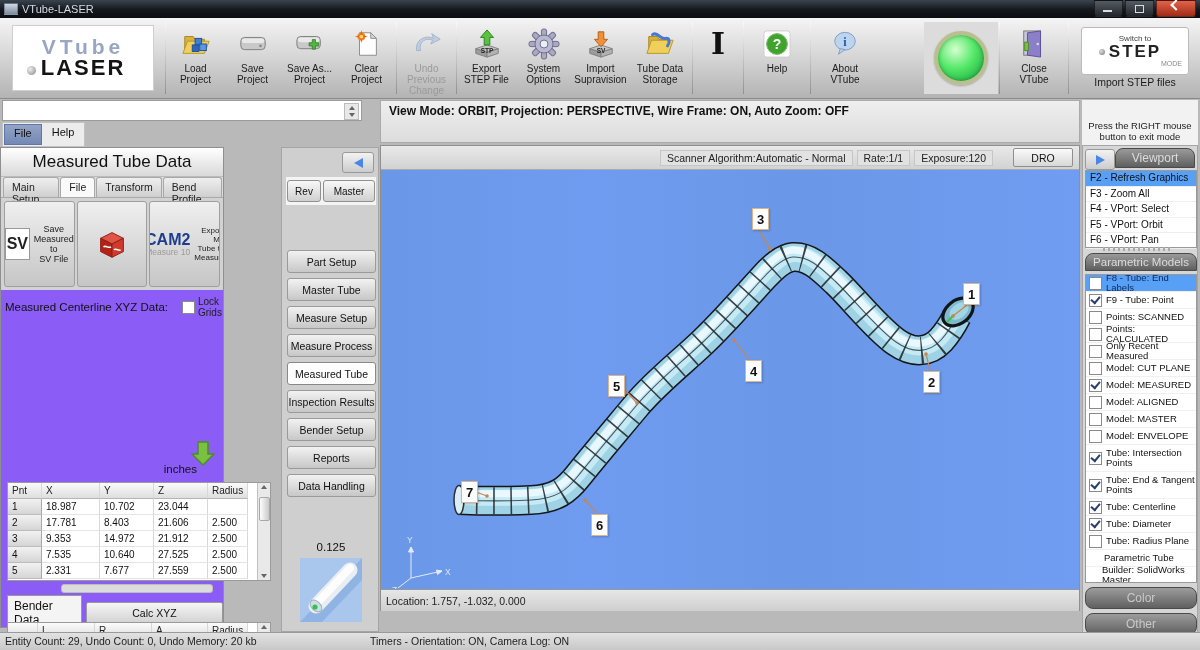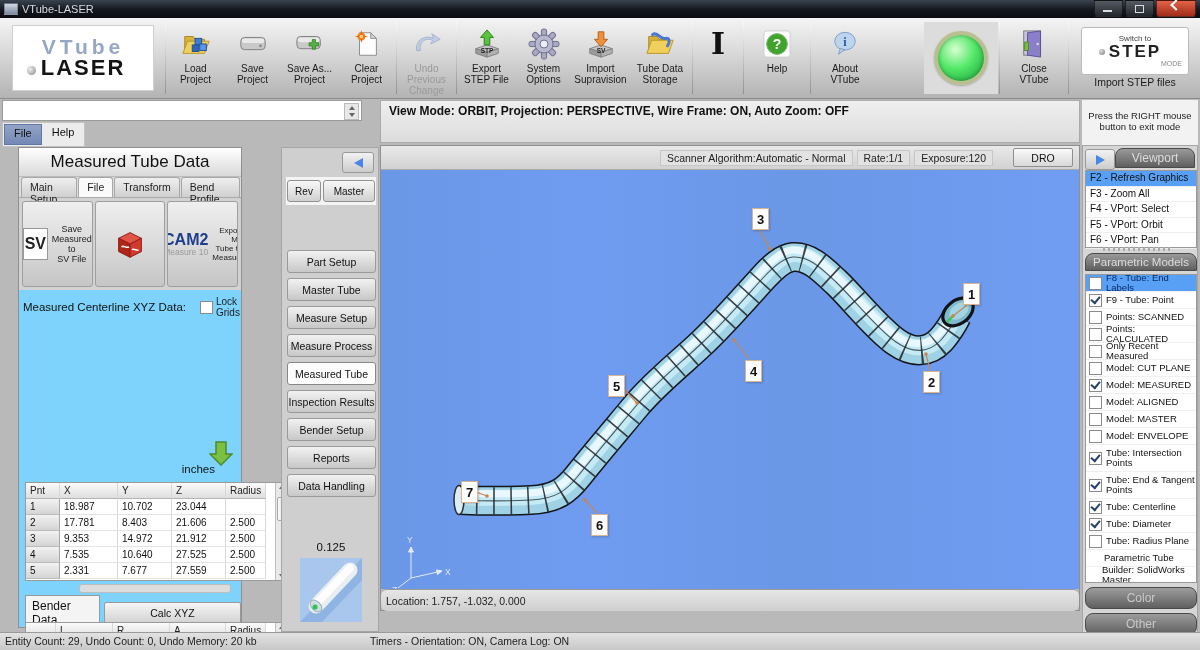--- a/index.html
+++ b/index.html
@@ -64,24 +64,24 @@
   .tri-up{width:0;height:0;border-left:3px solid transparent;border-right:3px solid transparent;border-bottom:4px solid #666;}
   .tri-dn{width:0;height:0;border-left:3px solid transparent;border-right:3px solid transparent;border-top:4px solid #666;}
   .menurow{position:absolute;left:2px;top:122px;height:21px;display:flex;gap:1px;
     background:#ececec;border:1px solid #c2c2c2;padding:1px;}
   .menubtn{padding:2px 9px;font-size:11px;color:#111;background:#ececec;}
   .menubtn.active{background:linear-gradient(#93a4c6,#7388b4);border:1px solid #5f76a6;}
   .viewmodebar{position:absolute;left:380px;top:100px;width:700px;height:43px;
     background:linear-gradient(#efefef,#dcdcdc);border:1px solid #aaa;box-sizing:border-box;
     font-size:12px;font-weight:bold;color:#111;padding:3px 0 0 8px;}
   .hintbar{position:absolute;left:1082px;top:100px;width:116px;height:43px;background:#f2f2f2;
-    font-size:9.5px;color:#222;padding-top:10px;text-align:center;}
-
-  
-  .leftpanel{position:absolute;left:18px;top:147px;width:224px;height:481px;background:#7dd3fc;
+    font-size:9.5px;color:#222;padding-top:20px;text-align:center;}
+
+  
+  .leftpanel{position:absolute;left:0;top:147px;width:224px;height:481px;background:#8b5cf6;
     border:1px solid #8f8f8f;box-sizing:border-box;}
   .lp-title{height:28px;background:linear-gradient(#ffffff,#d9d9d9);border-bottom:1px solid #bbb;
     font-size:17px;color:#111;display:flex;align-items:center;justify-content:center;}
   .lp-tabs{display:flex;height:20px;padding-left:2px;background:#dcdcdc;border-bottom:1px solid #aaa;}
   .lp-tab{font-size:10.5px;color:#222;padding:3px 8px 0 8px;background:linear-gradient(#efefef,#cfcfcf);
     border:1px solid #a8a8a8;border-bottom:none;border-radius:3px 3px 0 0;margin-right:1px;}
   .lp-tab.active{background:#fafafa;position:relative;top:0px;font-size:10.5px;}
   .filebtns{display:flex;gap:2px;padding:3px;background:#d2d2d2;height:86px;}
   .fb{flex:1;background:linear-gradient(#efefef,#c6c6c6);border:1px solid #9f9f9f;border-radius:3px;
     display:flex;align-items:center;justify-content:center;gap:4px;overflow:hidden;}
@@ -139,21 +139,21 @@
 
   
   .vp{position:absolute;left:380px;top:145px;width:700px;height:466px;border:1px solid #8f8f8f;box-sizing:border-box;}
   .scanbar{height:23px;background:linear-gradient(#e9e9e9,#d2d2d2);display:flex;align-items:center;justify-content:flex-end;
     gap:4px;padding-right:6px;border-bottom:1px solid #aaa;}
   .scanitem{font-size:10.5px;color:#222;background:#e2e2e2;border:1px solid #c6c6c6;padding:1px 6px;}
   .drobtn{width:58px;height:17px;margin-left:16px;background:linear-gradient(#fafafa,#d8d8d8);border:1px solid #8f8f8f;
     border-radius:2px;font-size:10.5px;color:#111;display:flex;align-items:center;justify-content:center;}
   .canvas{position:relative;width:698px;height:419px;background:linear-gradient(90deg,#6b97e7,#6f9cf0 30%,#6b97e7 60%,#709df2);overflow:hidden;}
   .locbar{height:21px;background:linear-gradient(#e6e6e6,#cfcfcf);border-top:1px solid #999;
-    font-size:10.5px;color:#222;display:flex;align-items:center;padding-left:5px;border-radius:6px;}
+    font-size:10.5px;color:#222;display:flex;align-items:center;padding-left:5px;}
   .ptlabel{position:absolute;width:15px;height:20px;background:#fdfdfd;border:1px solid #d9b48c;
     box-shadow:1px 1px 2px #00000033;font-size:13px;font-weight:bold;color:#111;
     display:flex;align-items:center;justify-content:center;}
 
   
   .rightpanel{position:absolute;left:1082px;top:145px;width:116px;height:492px;background:#d6d6d6;
     border:1px solid #a5a5a5;box-sizing:border-box;}
   .rp-toggle{position:absolute;left:2px;top:3px;width:28px;height:19px;background:linear-gradient(#f2f2f2,#ccc);
     border:1px solid #999;border-radius:3px;display:flex;align-items:center;justify-content:center;}
   .rp-hdr{position:absolute;left:32px;top:2px;width:80px;height:20px;border-radius:8px 8px 0 0;

